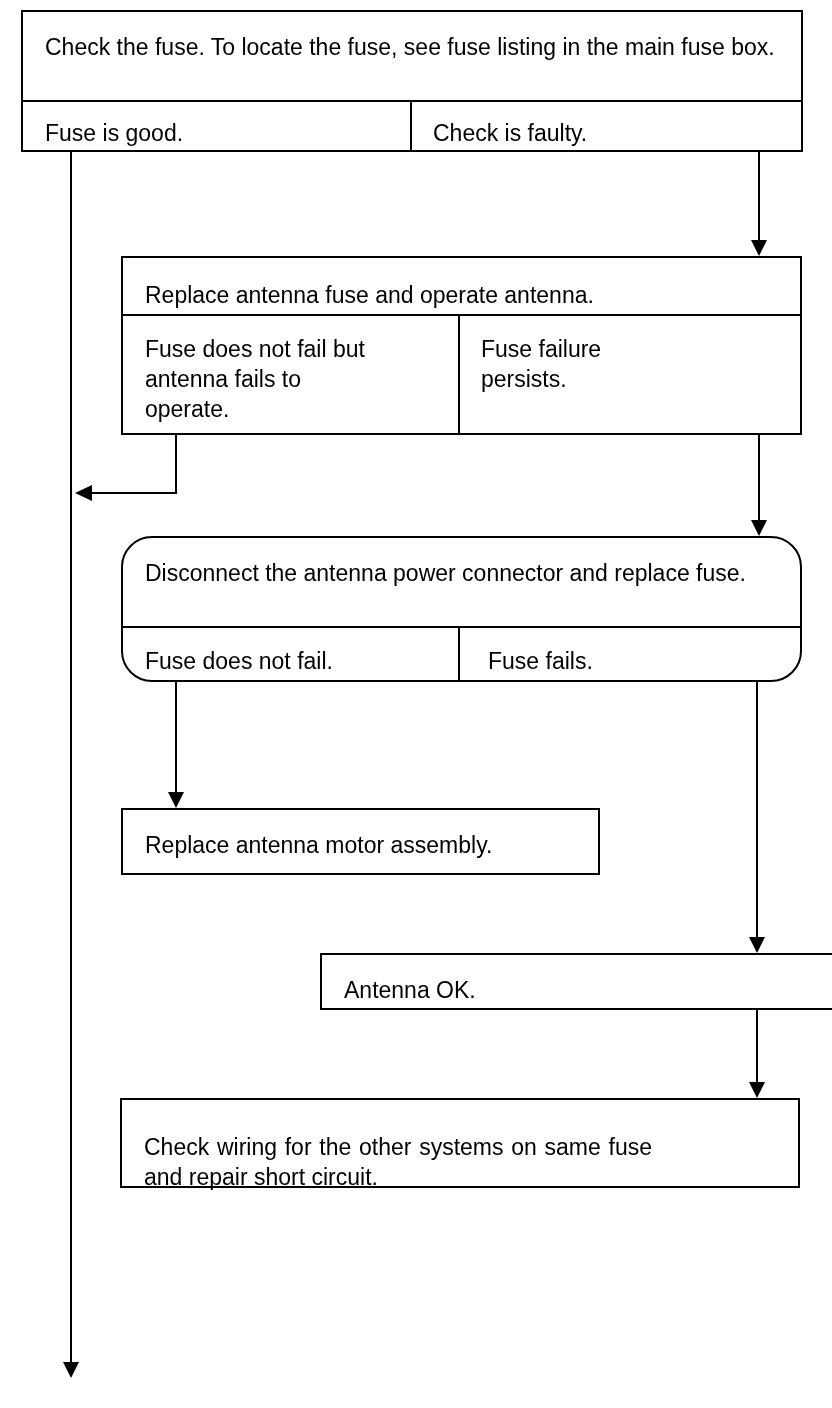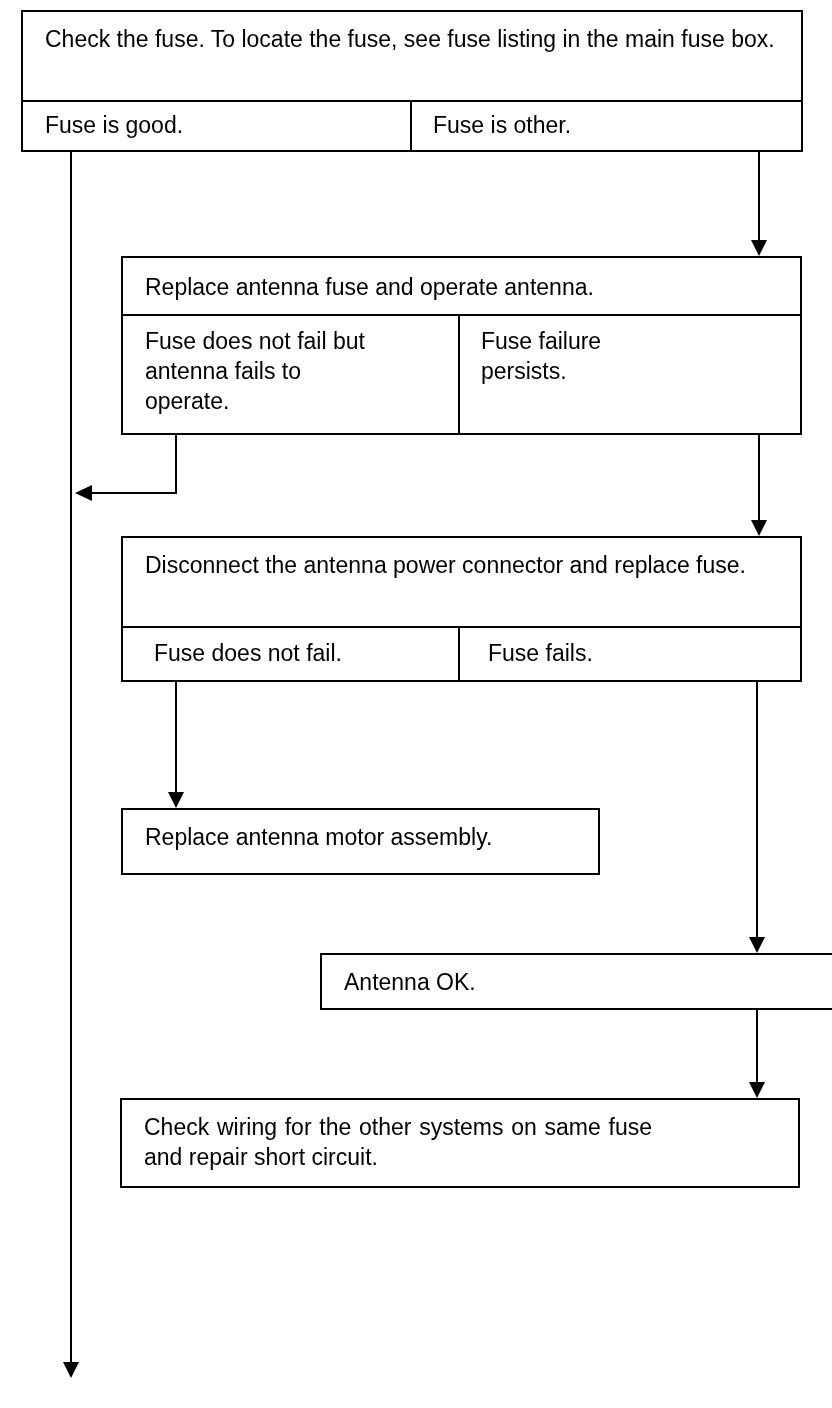--- a/index.html
+++ b/index.html
@@ -1,61 +1,61 @@
 <!DOCTYPE html>
 <html><head>
   <meta charset="utf-8">
   <style>
     html, body { margin: 0; padding: 0; background: #ffffff; }
     body { width: 832px; height: 1408px; position: relative; overflow: hidden;
            font-family: "Liberation Sans", sans-serif; color: #000; }
     .box { position: absolute; border: 2px solid #000; background: #fff; box-sizing: border-box; }
-    .cell { position: absolute; box-sizing: border-box; font-size: 23px; line-height: 30px; padding: 0 0 0 22px; }
+    .cell { position: absolute; box-sizing: border-box; font-size: 23px; line-height: 30px; padding: 0 0 0 22px; margin-top: 8px; }
     .justify { text-align: justify; text-align-last: left; padding-right: 22px; }
     .hline { position: absolute; left: 0; right: 0; height: 0; border-top: 2px solid #000; }
     .vline { position: absolute; top: 0; bottom: 0; width: 0; border-left: 2px solid #000; }
     svg.connectors { position: absolute; left: 0; top: 0; }
   </style>
 </head>
 <body>
 
 <div class="box" style="left:21px; top:10px; width:782px; height:142px;">
   <div class="cell justify" style="left:0; top:12px; width:778px;">Check the fuse.  To locate the fuse, see fuse listing in the main fuse box.</div>
   <div class="hline" style="top:88px;"></div>
   <div class="vline" style="left:387px; top:90px;"></div>
   <div class="cell" style="left:0; top:98px; width:342px;">Fuse is good.</div>
-  <div class="cell" style="left:388px; top:98px; width:390px;">Fuse is other.</div>
+  <div class="cell" style="left:388px; top:98px; width:390px;">Check is faulty.</div>
 </div>
 
 <div class="box" style="left:121px; top:256px; width:681px; height:179px;">
   <div class="cell" style="left:0; top:14px; width:614px;">Replace antenna fuse and operate antenna.</div>
   <div class="hline" style="top:56px;"></div>
   <div class="vline" style="left:335px; top:58px;"></div>
   <div class="cell" style="left:336px; top:68px; width:190px;">Fuse failure persists.</div>
   <div class="cell" style="left:0; top:68px; width:262px;">Fuse does not fail but antenna fails to operate.</div>
 </div>
 
-<div class="box" style="left:121px; top:536px; width:681px; height:146px;">
+<div class="box" style="left:121px; top:536px; width:681px; height:146px;border-radius:31px;">
   <div class="cell justify" style="left:0; top:12px; width:677px;">Disconnect the antenna power connector and replace fuse.</div>
   <div class="hline" style="top:88px;"></div>
   <div class="vline" style="left:335px; top:90px;"></div>
-  <div class="cell" style="left:9px; top:100px; width:334px;">Fuse does not fail.</div>
+  <div class="cell" style="left:0; top:100px; width:334px;">Fuse does not fail.</div>
   <div class="cell" style="left:343px; top:100px; width:394px;">Fuse fails.</div>
 </div>
 
 <div class="box" style="left:121px; top:808px; width:479px; height:67px;">
   <div class="cell" style="left:0; top:12px; width:475px;">Replace antenna motor assembly.</div>
 </div>
 
 <div class="box" style="left:320px; top:953px; width:526px; height:57px;">
   <div class="cell" style="left:0; top:12px; width:476px;">Antenna OK.</div>
 </div>
 
 <div class="box" style="left:120px; top:1098px; width:680px; height:90px;">
-  <div class="cell justify" style="left:0; top:12px; width:552px;">Check wiring for the other systems on same fuse and repair short circuit.</div>
+  <div class="cell justify" style="left:0; top:24px; width:552px;">Check wiring for the other systems on same fuse and repair short circuit.</div>
 </div>
 
 <svg class="connectors" width="832" height="1408" viewBox="0 0 832 1408">
   <defs>
     <marker id="arr" markerWidth="10" markerHeight="10" refX="5" refY="9" orient="auto" markerUnits="userSpaceOnUse" viewBox="0 0 10 10">
       <path d="M0,0 L10,0 L5,10 Z" fill="#000"></path>
     </marker>
   </defs>
 
   <line x1="71" y1="152" x2="71" y2="1365" stroke="#000" stroke-width="2"></line>

